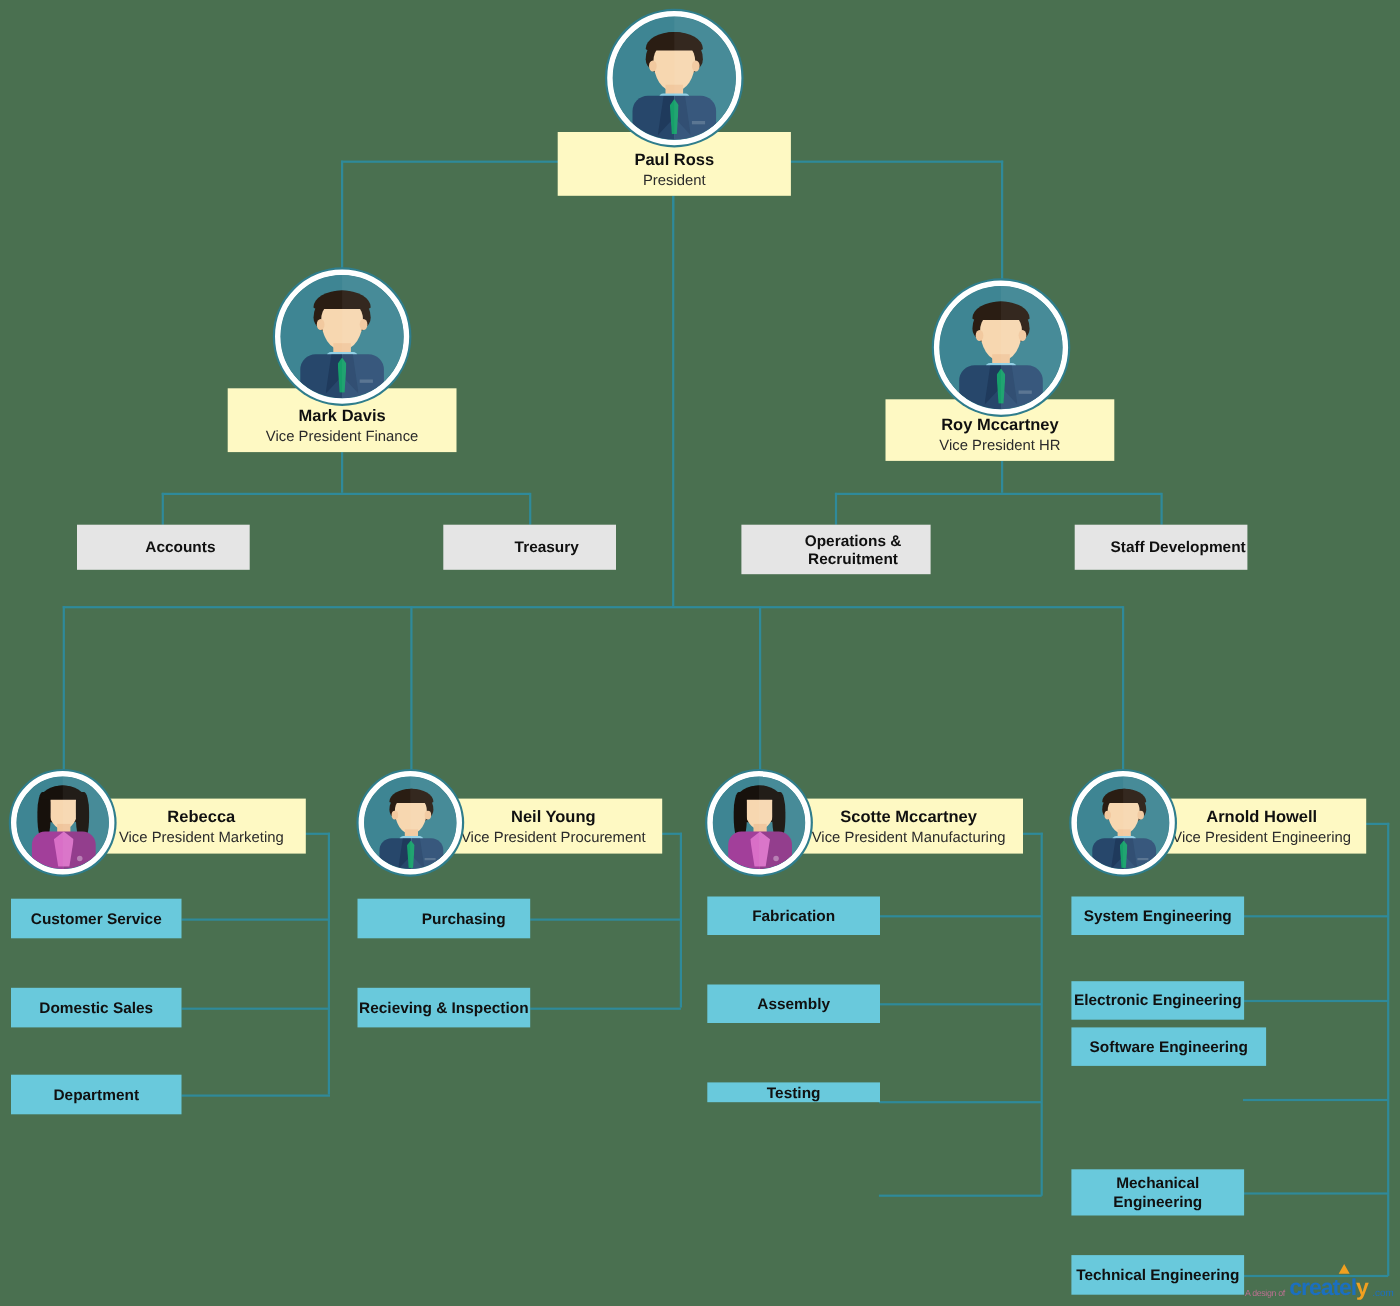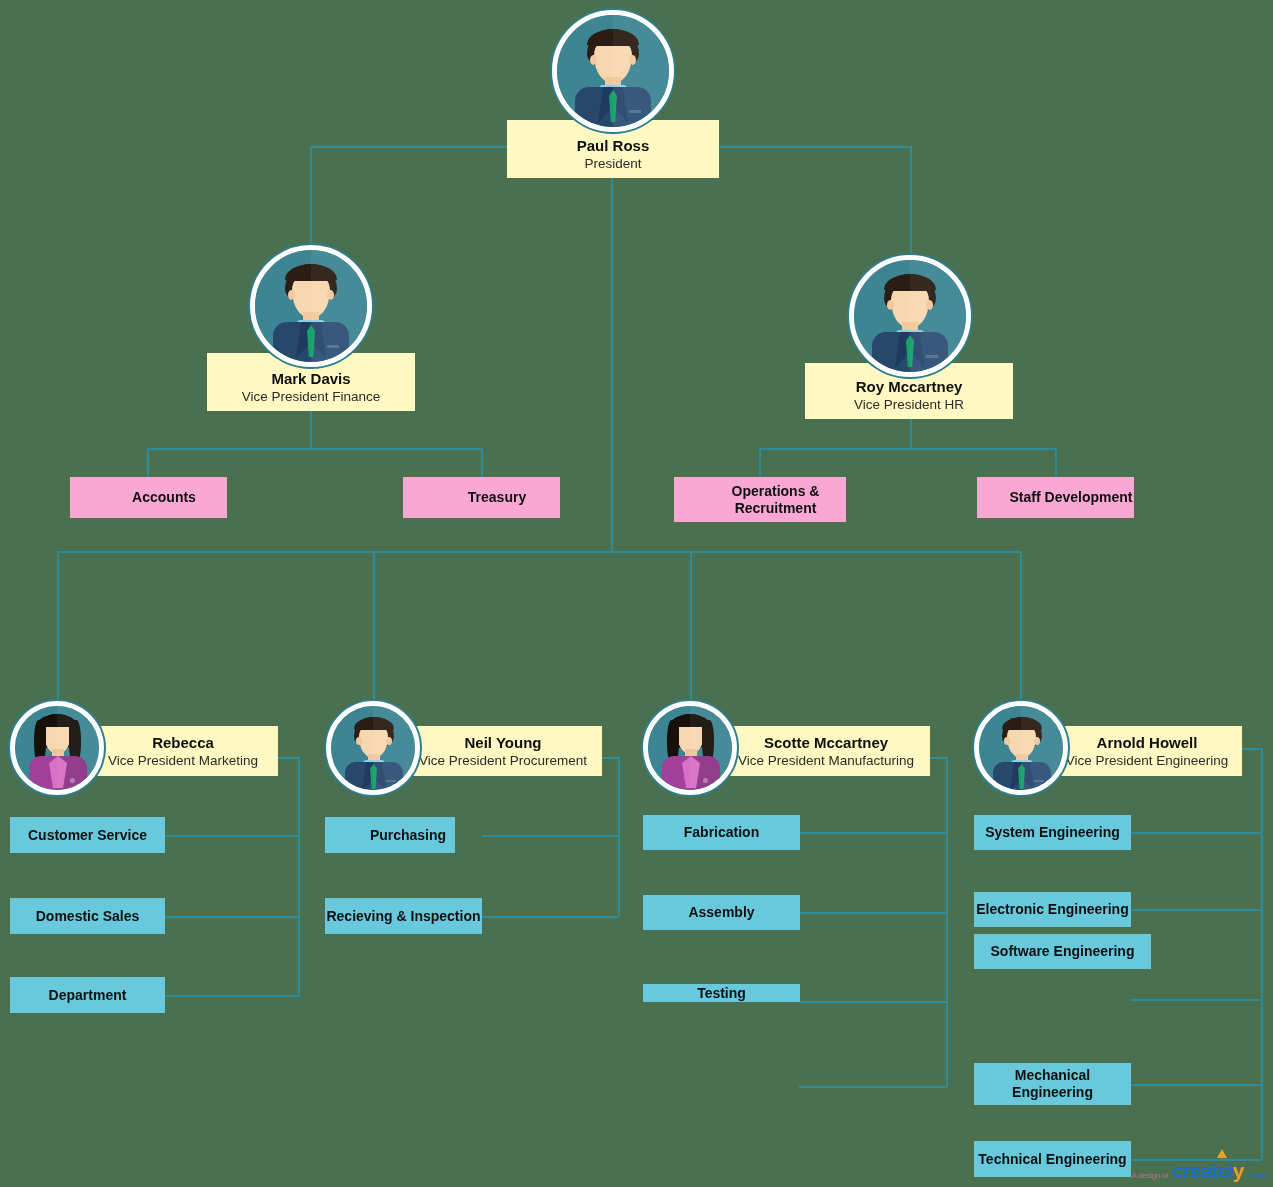--- a/index.html
+++ b/index.html
@@ -78,21 +78,21 @@
   .f-inner{position:absolute;background:#d96fc7;}
   .f-btn{position:absolute;background:rgba(255,255,255,0.35);border-radius:50%;}
 
   
   .dept{
     position:absolute;box-sizing:border-box;
     display:flex;align-items:center;justify-content:center;
     text-align:center;color:#101010;font-weight:bold;
     font-size:14px;line-height:17px;
   }
-  .dept.mid{background:#f9a8d4;padding-left:31px;}   
+  .dept.mid{background:#e5e5e5;padding-left:31px;}   
   .dept.leaf{background:#69c9dc;}  
 
   
   .watermark{
     position:absolute;right:6px;bottom:4px;
     display:flex;align-items:flex-end;gap:4px;
     font-family:"Liberation Sans", sans-serif;
   }
   .wm-pre{font-size:8px;color:#b9708f;letter-spacing:-.3px;padding-bottom:3px;}
   .wm-main{font-size:21px;font-weight:bold;color:#1b6fc0;letter-spacing:-1px;position:relative;}
@@ -323,21 +323,21 @@
         <div class="tie" style="left:39px;top:58px;width:7px;height:25px;clip-path:polygon(50% 0,100% 18%,78% 100%,22% 100%,0 18%);"></div>
         <div class="pocket" style="left:55px;top:74px;width:10px;height:2px;"></div>
       </div>
     </div>
   </div>
 
   <div class="dept leaf" style="left:10px;top:817px;width:155px;height:36px;">Customer Service</div>
   <div class="dept leaf" style="left:10px;top:898px;width:155px;height:36px;">Domestic Sales</div>
   <div class="dept leaf" style="left:10px;top:977px;width:155px;height:36px;">Department</div>
 
-  <div class="dept leaf" style="left:325px;top:817px;width:130px;height:36px;padding-left:36px;">Purchasing</div>
+  <div class="dept leaf" style="left:325px;top:817px;width:157px;height:36px;padding-left:36px;">Purchasing</div>
   <div class="dept leaf" style="left:325px;top:898px;width:157px;height:36px;">Recieving &amp; Inspection</div>
 
   <div class="dept leaf" style="left:643px;top:815px;width:157px;height:35px;">Fabrication</div>
   <div class="dept leaf" style="left:643px;top:895px;width:157px;height:35px;">Assembly</div>
   <div class="dept leaf" style="left:643px;top:984px;width:157px;height:18px;">Testing</div>
 
   <div class="dept leaf" style="left:974px;top:815px;width:157px;height:35px;">System Engineering</div>
   <div class="dept leaf" style="left:974px;top:892px;width:157px;height:35px;">Electronic Engineering</div>
   <div class="dept leaf" style="left:974px;top:934px;width:177px;height:35px;">Software Engineering</div>
   <div class="dept leaf" style="left:974px;top:1063px;width:157px;height:42px;">Mechanical Engineering</div>

